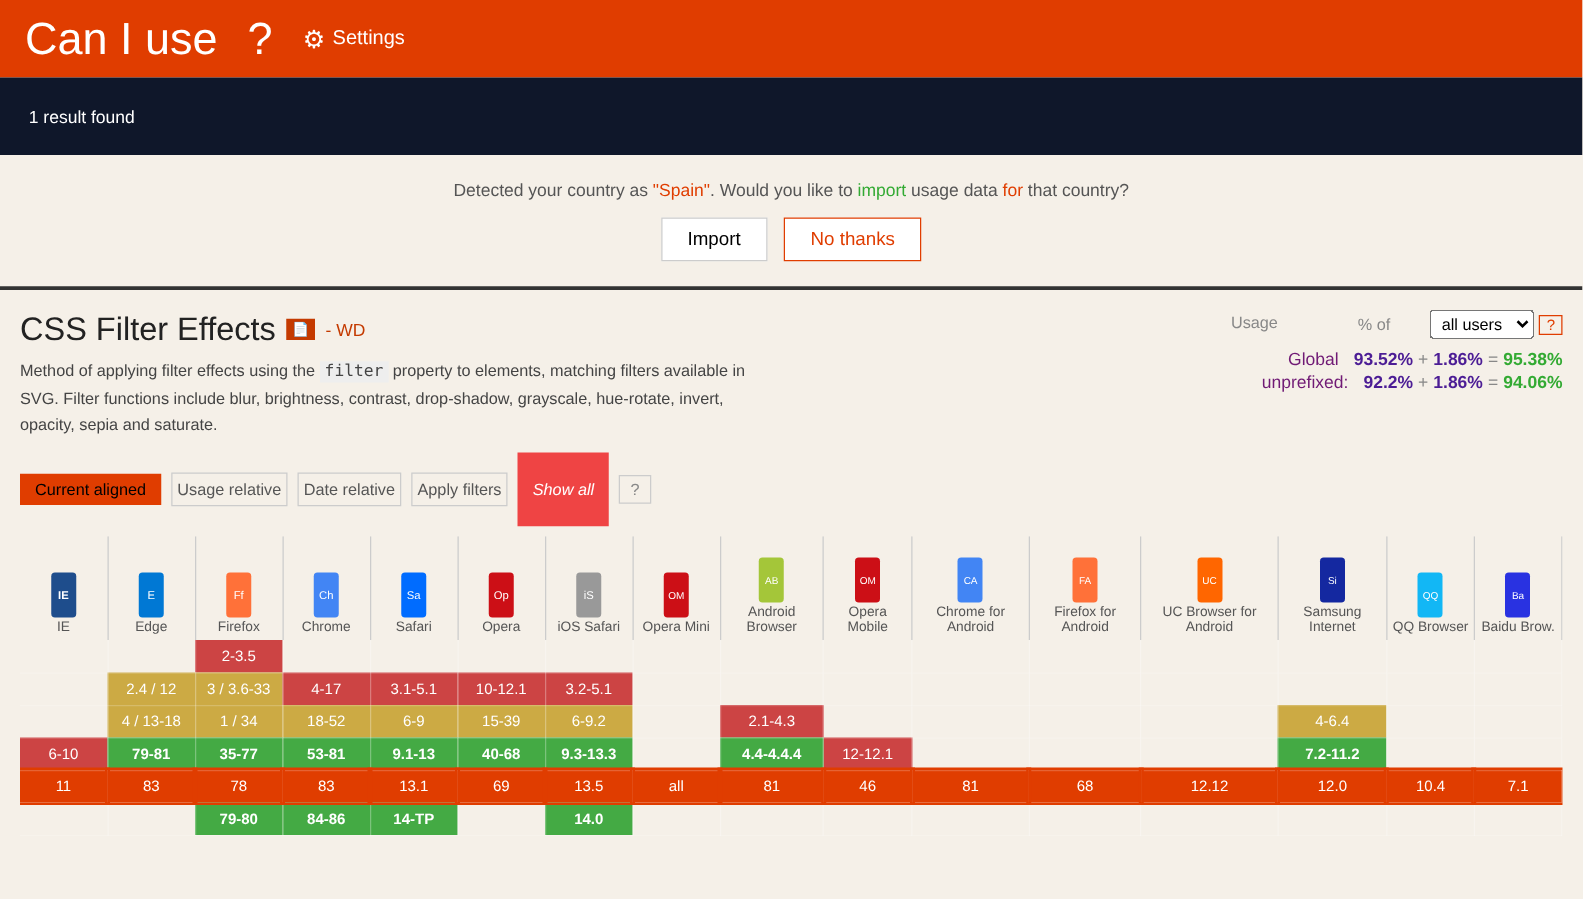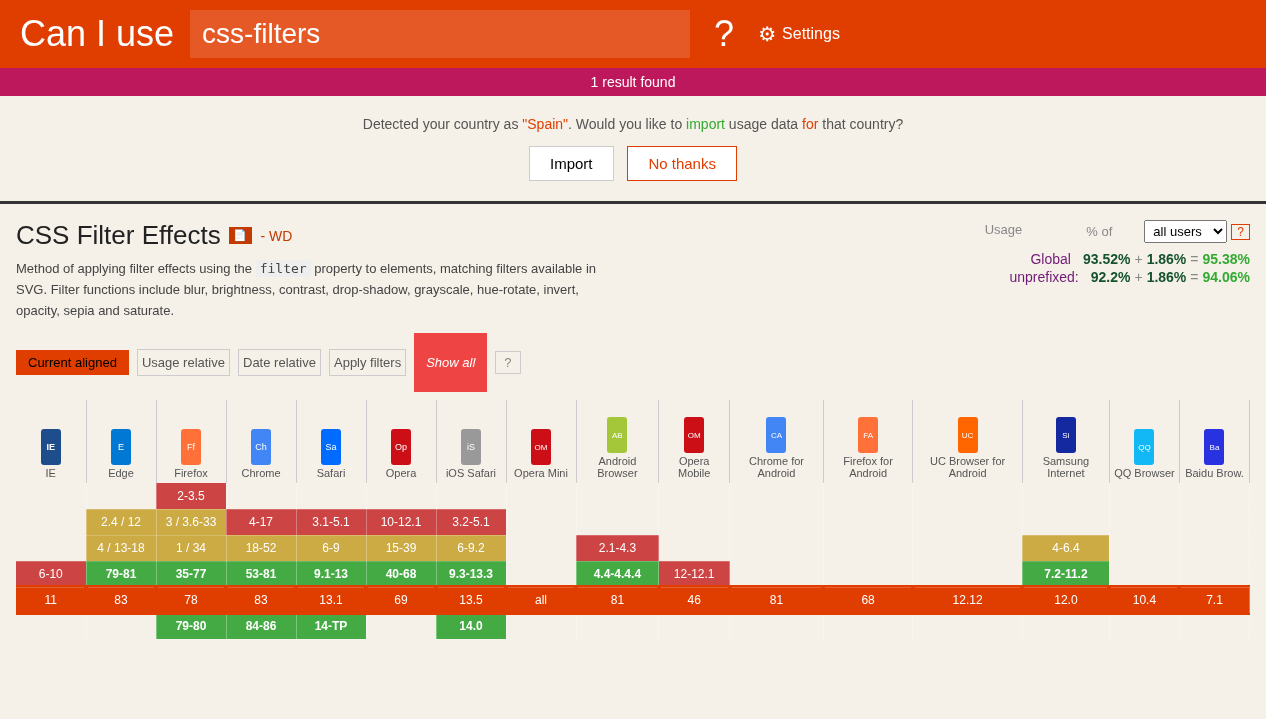--- a/index.html
+++ b/index.html
@@ -42,23 +42,22 @@
       cursor: pointer;
       display: flex;
       align-items: center;
       gap: 6px;
       margin-left: 8px;
     }
     #header .gear-icon { font-size: 20px; }
 
     
     #result-bar {
-      background: #be185d;
-      text-align: center;
-      padding: 6px;
+      background: #0f172a;
+      padding: 23px;
       color: white;
       font-size: 14px;
     }
 
     
     #country-bar {
       background: #f5f0e8;
       text-align: center;
       padding: 20px;
       border-bottom: 3px solid #333;
@@ -101,21 +100,21 @@
       padding: 2px 5px;
     }
     .spec-label { color: #c43a00; font-size: 14px; }
     #feature-desc { font-size: 13px; line-height: 1.6; color: #444; }
     #feature-desc code { font-family: monospace; background: #eee; padding: 1px 4px; }
 
     #feature-right { text-align: right; min-width: 300px; }
     .usage-label { color: #888; font-size: 13px; margin-bottom: 4px; }
     .usage-row { display: flex; align-items: center; gap: 4px; justify-content: flex-end; margin-bottom: 2px; font-size: 14px; }
     .usage-row .lbl { color: #701a75; margin-right: 8px; }
-    .usage-green { color: #14532d; font-weight: bold; text-align: center; }
+    .usage-green { color: #4c1d95; font-weight: bold; text-align: center; }
     .usage-plus { color: #888; }
     .usage-total { color: #3a3; font-weight: bold; }
     .usage-controls { display: flex; align-items: center; gap: 4px; justify-content: flex-end; margin-bottom: 8px; }
     .usage-select { font-size: 13px; padding: 2px 4px; margin-left: 28px; }
     .usage-help { color: #e03d00; border: 1px solid #e03d00; padding: 0 5px; cursor: pointer; font-size: 12px; }
 
     
     #filter-bar {
       display: flex;
       align-items: center;
@@ -213,21 +212,20 @@
     .cell-current { background: #e03d00 !important; color: white; }
 
     
     .row-current td { outline: 2px solid #e03d00; }
   </style>
 </head>
 <body>
 
 <div id="header">
   <div class="brand">Can I use</div>
-  <input class="search-box" type="text" value="css-filters" style="">
   <span class="help-btn">?</span>
   <div class="settings-btn">
     <span class="gear-icon">⚙</span>
     <span>Settings</span>
   </div>
 </div>
 
 <div id="result-bar">
   <span>1 result found</span>
 </div>

